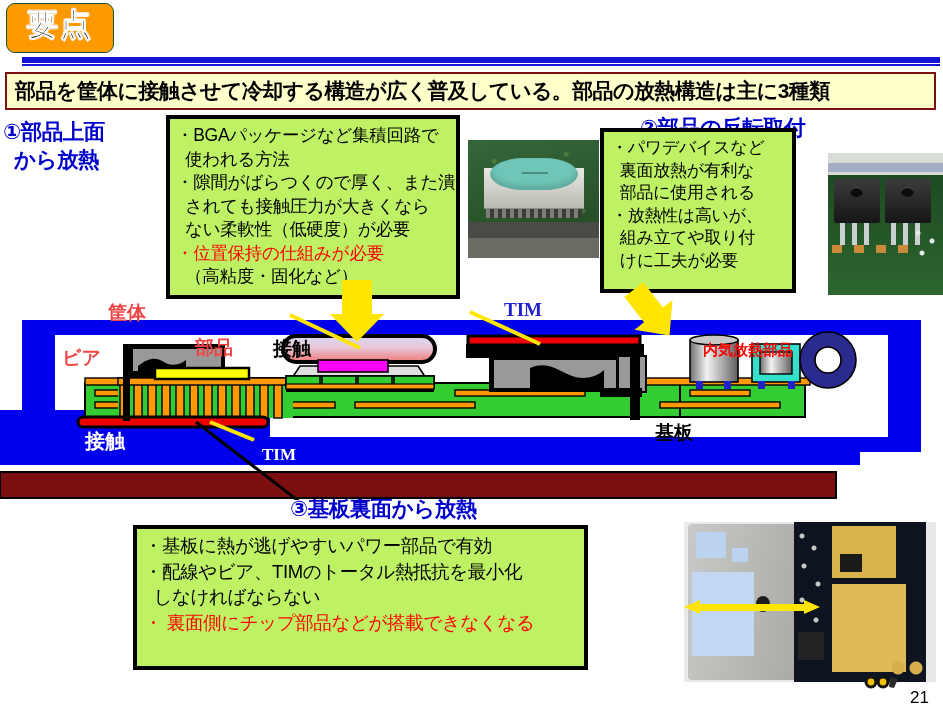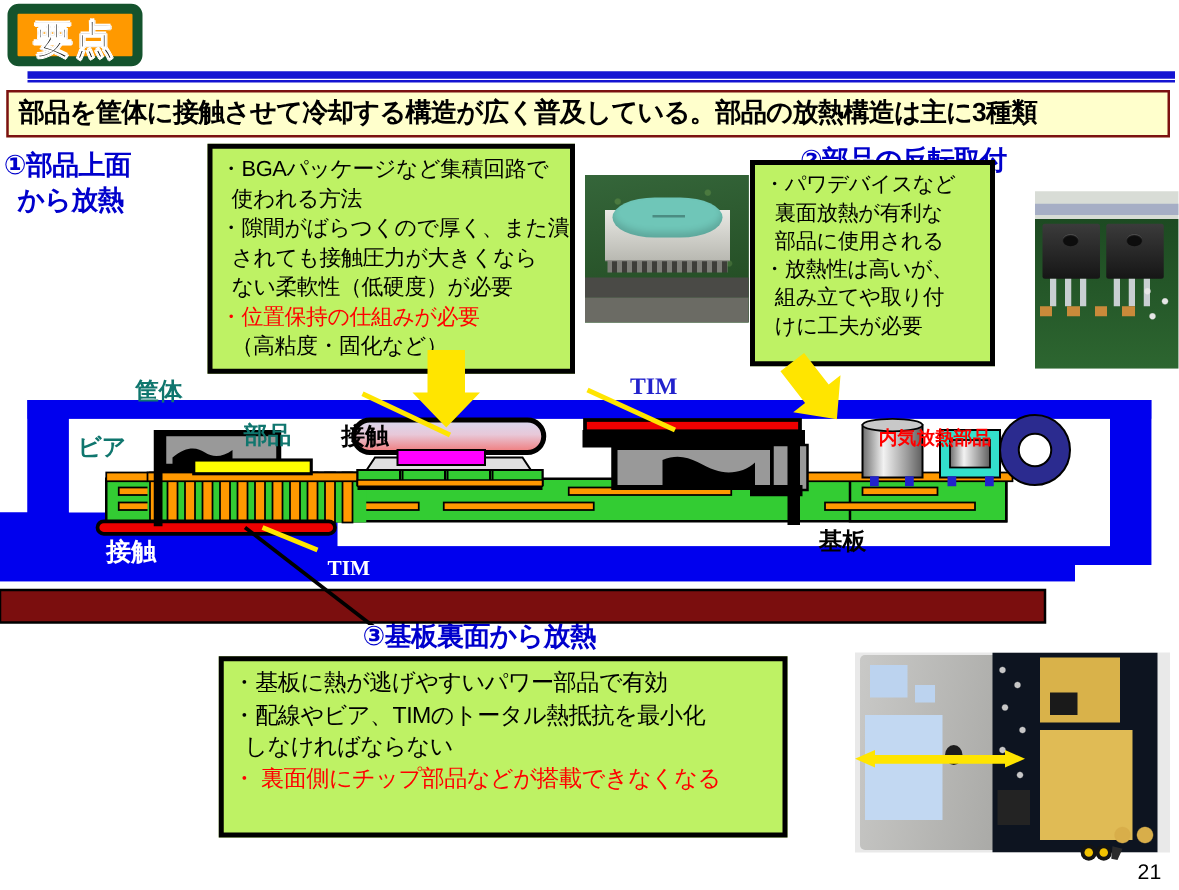--- a/index.html
+++ b/index.html
@@ -10,21 +10,21 @@
     font-family:"Liberation Sans","DejaVu Sans",sans-serif;
     overflow:hidden;
     position:relative;
   }
   #slide{position:relative;width:943px;height:712px;overflow:hidden;}
 
   
   .hdr{position:absolute;left:0;top:0;width:943px;height:58px;}
   .hdr-badge{
     position:absolute;left:6px;top:3px;width:108px;height:50px;
-    background:#FF9900;border:8px solid #14532d;border-radius:9px;
+    background:#FF9900;border:1px solid #14532d;border-radius:9px;
     box-sizing:border-box;
   }
   .hdr-badge span{
     display:block;width:100%;text-align:center;line-height:42px;
     font-size:31px;font-weight:bold;color:#000000;
     letter-spacing:2px;
     -webkit-text-stroke:0.6px #ffffff;
     text-shadow:1px 0 0 #fff,-1px 0 0 #fff,0 1px 0 #fff,0 -1px 0 #fff;
   }
   .hdr-title{
@@ -53,32 +53,32 @@
   }
   .cbox p{margin:0;color:#000;white-space:pre;}
   .cbox p.red{color:#FF0000;}
 
   #box1{left:166px;top:115px;width:294px;height:184px;padding:5px 4px 0 6px;}
   #box1 p{font-size:17.5px;line-height:23.5px;letter-spacing:-0.3px;}
 
   #box2{left:600px;top:128px;width:196px;height:165px;padding:5px 4px 0 7px;}
   #box2 p{font-size:17px;line-height:22.5px;letter-spacing:-0.3px;}
 
-  #box3{left:133px;top:525px;width:455px;height:145px;padding:4px 4px 0 7px;margin-left:42px;}
+  #box3{left:133px;top:525px;width:455px;height:145px;padding:4px 4px 0 7px;}
   #box3 p{font-size:18.5px;line-height:25.5px;letter-spacing:-0.4px;}
 
   
   .sechead{position:absolute;color:#0000CC;font-weight:bold;white-space:pre;}
   #h1{left:3px;top:118px;font-size:21.5px;line-height:28px;letter-spacing:-0.5px;}
   #h2{left:640px;top:113px;font-size:21.5px;letter-spacing:-0.5px;}
   #h3{left:290px;top:494px;font-size:21.5px;letter-spacing:-0.5px;}
 
   
   .lbl{position:absolute;white-space:nowrap;}
-  .lbl-blue{color:#0f766e;font-weight:bold;font-size:19px;}
+  .lbl-blue{color:#ef4444;font-weight:bold;font-size:19px;}
   .lbl-black{color:#000000;font-weight:bold;font-size:19px;}
   .lbl-white{color:#FFFFFF;font-weight:bold;font-size:20px;}
   .lbl-red{color:#FF0000;font-weight:bold;font-size:15px;}
   .lbl-serif-blue{color:#2222CC;font-family:"Liberation Serif","DejaVu Serif",serif;font-weight:bold;font-size:19px;}
   .lbl-serif-white{color:#FFFFFF;font-family:"Liberation Serif","DejaVu Serif",serif;font-weight:bold;font-size:17px;}
 
   
   .photo{position:absolute;overflow:hidden;}
 
   

